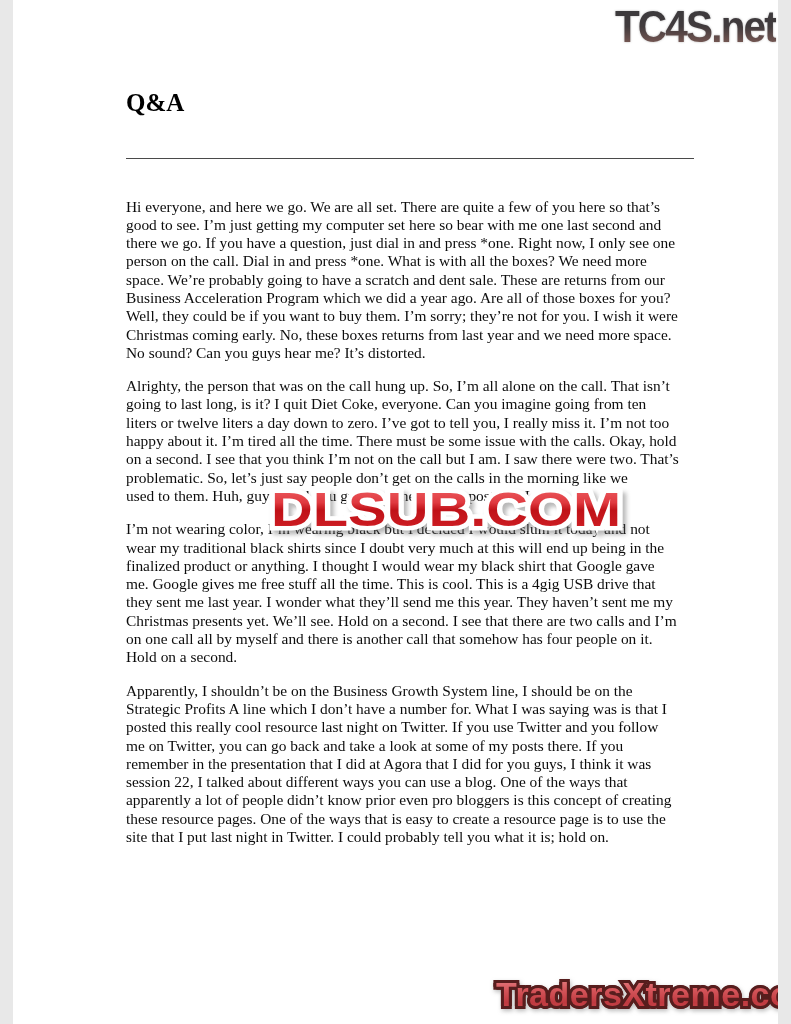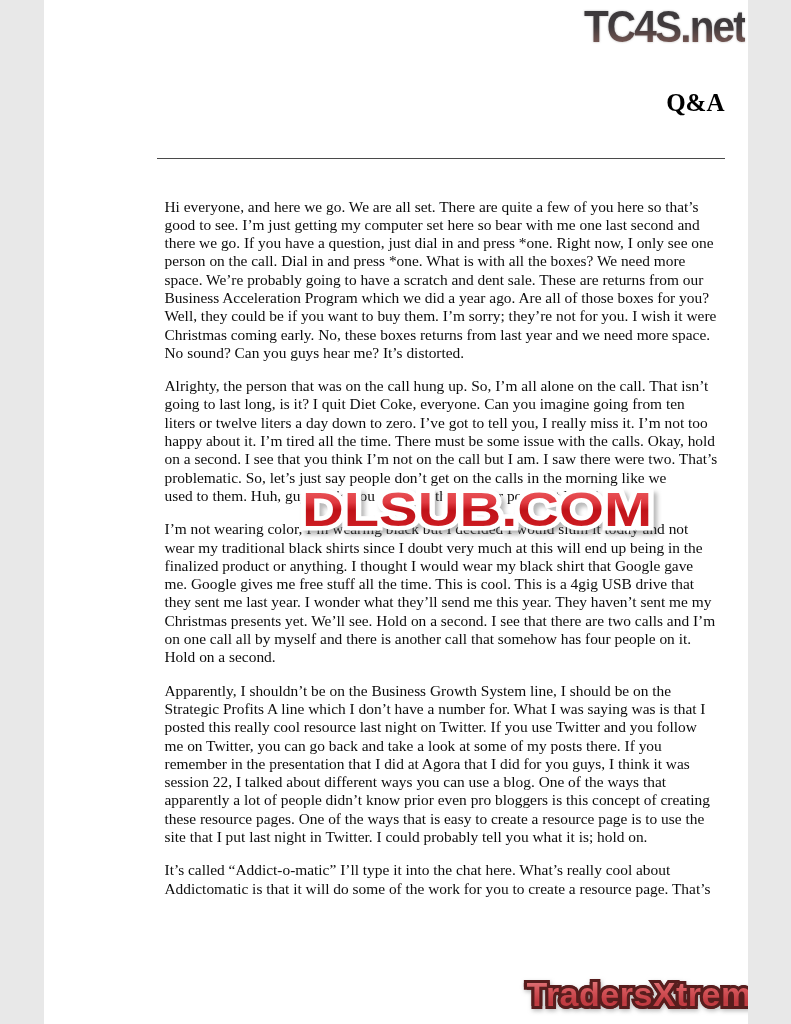--- a/index.html
+++ b/index.html
@@ -1,19 +1,19 @@
 <!DOCTYPE html>
 <html><head>
 <meta charset="utf-8">
 <style>
   * { margin:0; padding:0; box-sizing:border-box; }
   html,body { background:#e8e8e8; }
   .page {
     position:relative;
-    width:704px; height:1024px;
+    width:765px; height:1024px;
     margin:0 auto;
     background:#ffffff;
     overflow:hidden;
     font-family:"Liberation Serif", serif;
     color:#101010;
   }
 
   
   .top-logo {
     position:absolute; top:4px; right:2px;
@@ -26,37 +26,37 @@
     -webkit-background-clip:text; background-clip:text;
     color:transparent;
     filter:drop-shadow(0 0 1px rgba(180,180,180,0.9));
     white-space:nowrap;
   }
 
   
   .content { position:absolute; left:113px; top:0; width:568px; }
   .title {
     margin:89px 0 0;
-    text-align:right;
+    text-align:left;
     font-size:25px; font-weight:bold; line-height:1.1;
     color:#000;
   }
   .doc-date {
     margin:19px 0 0;
     text-align:center;
     font-size:17.5px; line-height:1.15;
     color:#000;
   }
   .rule {
     margin:41px 0 39px;
     border:none; border-top:1.5px solid #4a4a4a;
     width:100%;
   }
   .para {
-    margin:0 8px 15px;
+    margin:0 0 15px;
     font-size:15.4px;
     line-height:18.3px;
     white-space:pre;
     color:#0c0c0c;
   }
 
   
   .watermark {
     position:absolute; left:258px; top:485px;
     transform:scaleX(1.18); transform-origin:left top;
@@ -150,22 +150,20 @@
 Hold on a second.</p>
     <p class="para">Apparently, I shouldn’t be on the Business Growth System line, I should be on the
 Strategic Profits A line which I don’t have a number for. What I was saying was is that I
 posted this really cool resource last night on Twitter. If you use Twitter and you follow
 me on Twitter, you can go back and take a look at some of my posts there. If you
 remember in the presentation that I did at Agora that I did for you guys, I think it was
 session 22, I talked about different ways you can use a blog. One of the ways that
 apparently a lot of people didn’t know prior even pro bloggers is this concept of creating
 these resource pages. One of the ways that is easy to create a resource page is to use the
 site that I put last night in Twitter. I could probably tell you what it is; hold on.</p>
-    <p class="para">It’s called “Addict-o-matic” I’ll type it into the chat here. What’s really cool about
-Addictomatic is that it will do some of the work for you to create a resource page. That’s</p>
   </div>
 
   <div class="watermark">
     <span class="wm-stroke">DLSUB.COM</span>
     <span class="wm-fill">DLSUB.COM</span>
   </div>
 
   <div class="bottom-logo">
     <span class="bl-stroke">TradersXtreme.com</span>
     <span class="bl-fill">TradersXtreme.com</span>

